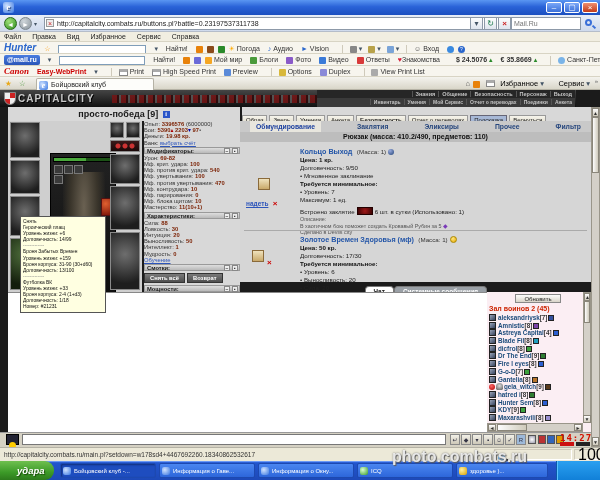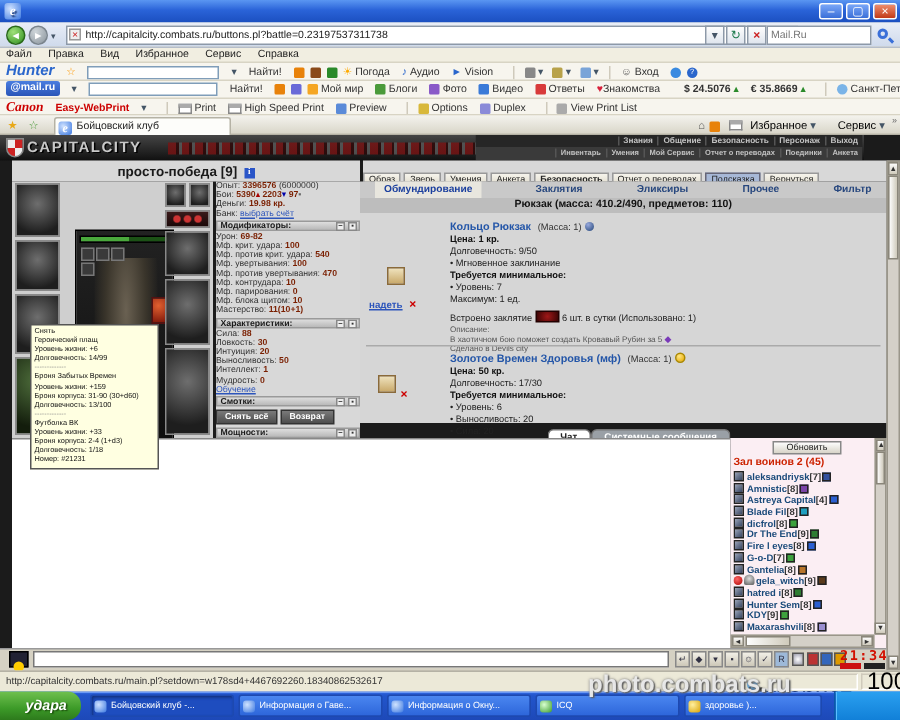--- a/index.html
+++ b/index.html
@@ -338,21 +338,21 @@
     <span class="t">Прочее</span>
     <span class="t">Фильтр</span>
   </div>
   <div class="a bpack">Рюкзак (масса: 410.2/490, предметов: 110)</div>
 
   <div class="a items">
 
     <div class="acticon" style="left:18px;top:36px"></div>
     <div class="a" style="left:6px;top:50px;white-space:nowrap"><span class="wearlnk">надеть</span> <span class="xred">×</span></div>
     <div class="a" style="left:60px;top:2px;width:288px">
-      <div style="line-height:9px"><span class="ititle">Кольцо Рюкзак</span> <span class="imass">(Масса: 1)</span><span class="bluedot"></span></div>
+      <div style="line-height:9px"><span class="ititle">Кольцо Выход</span> <span class="imass">(Масса: 1)</span><span class="bluedot"></span></div>
       <div class="il"><b>Цена: 1 кр.</b></div>
       <div class="il">Долговечность: 9/50</div>
       <div class="il">• Мгновенное заклинание</div>
       <div class="il"><b>Требуется минимальное:</b></div>
       <div class="il">• Уровень: 7</div>
       <div class="il">Максимум: 1 ед.</div>
       <div class="il" style="margin-top:3px"><span>Встроено заклятие</span><span class="embico"></span><span>6 шт. в сутки (Использовано: 1)</span></div>
       <div class="ismall">Описание:</div>
       <div class="ismall"><span>В хаотичном бою поможет создать Кровавый Рубин за 5</span> <span class="gem">◆</span></div>
       <div class="ismall">Сделано в Devils city</div>
@@ -421,21 +421,21 @@
   <div class="cbtn" style="left:461px">◆</div>
   <div class="cbtn" style="left:472px">▾</div>
   <div class="cbtn" style="left:483px">▪</div>
   <div class="cbtn" style="left:494px">☺</div>
   <div class="cbtn" style="left:505px">✓</div>
   <div class="cbtn" style="left:516px;background:#9db9d9">R</div>
   <div class="cico2" style="left:528px;background:radial-gradient(circle at 50% 50%,#fff,#99a)"></div>
   <div class="cico2" style="left:538px;background:#b33"></div>
   <div class="cico2" style="left:547px;background:#36b"></div>
   <div class="cico2" style="left:556px;background:#d90"></div>
-  <div class="a led">21:34</div>
+  <div class="a led">14:27</div>
   <div class="a ledbadge" style="left:560px;top:352px;background:#c11"></div>
   <div class="a ledbadge" style="left:576px;top:352px;background:#222"></div>
 </div>
 
 <div class="a statusbar">
   <span style="padding-left:4px">http://capitalcity.combats.ru/main.pl?setdown=w178sd4+4467692260.18340862532617</span>
 </div>
 <div class="a spanel" style="left:494px;width:78px"><span class="globe"></span><span>Интернет</span></div>
 <div class="a spanel" style="left:574px;width:24px"><span>100%</span></div>
 

